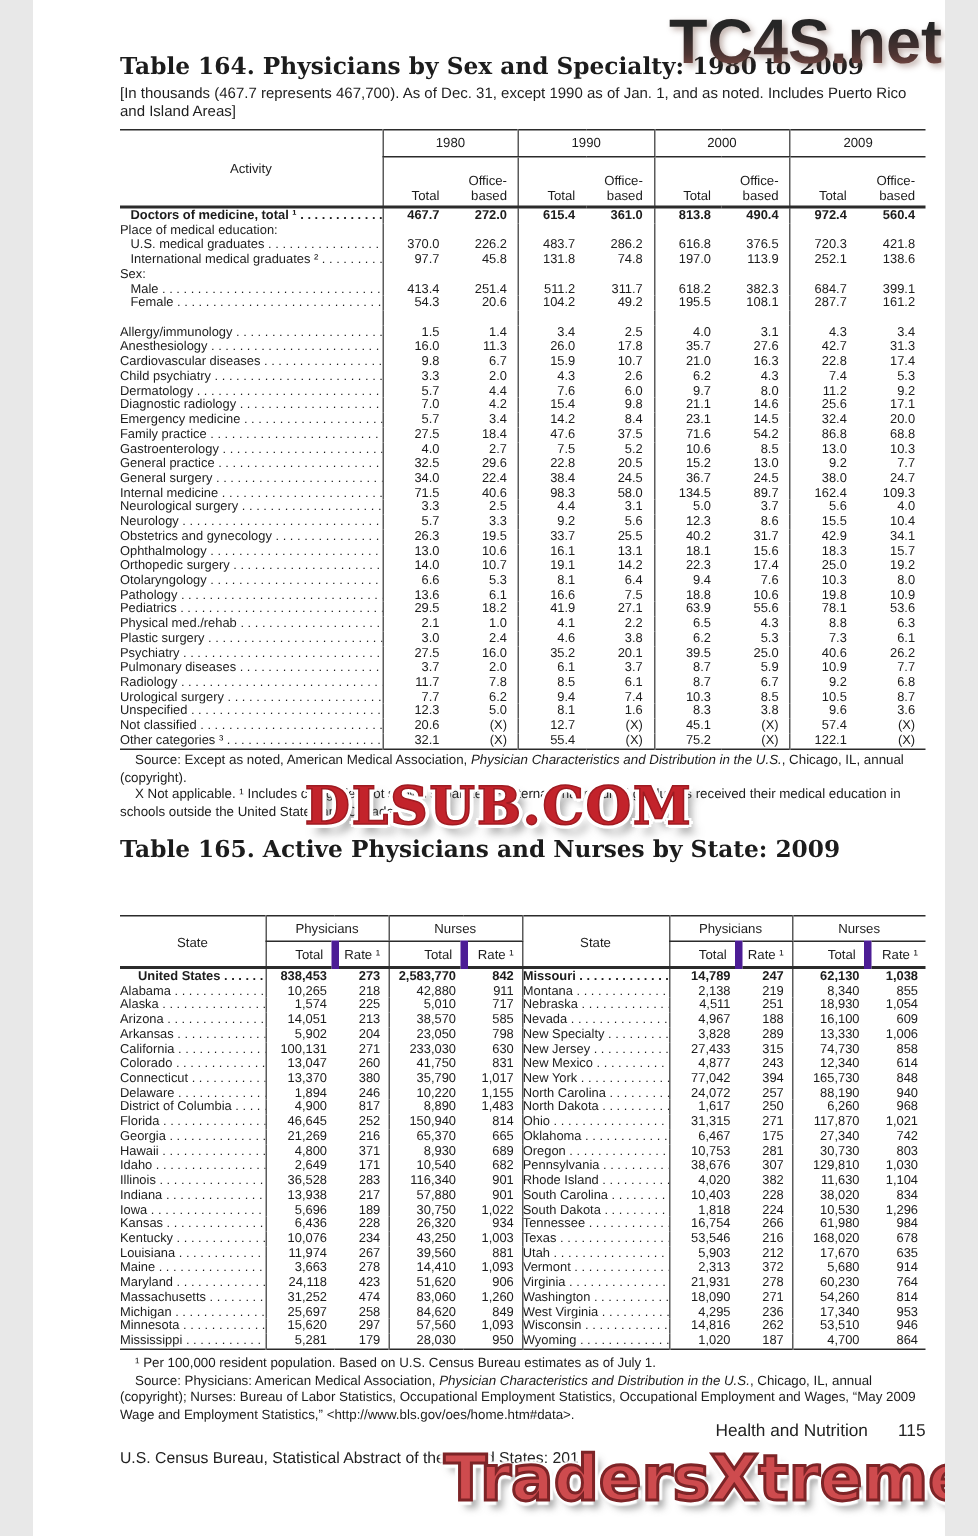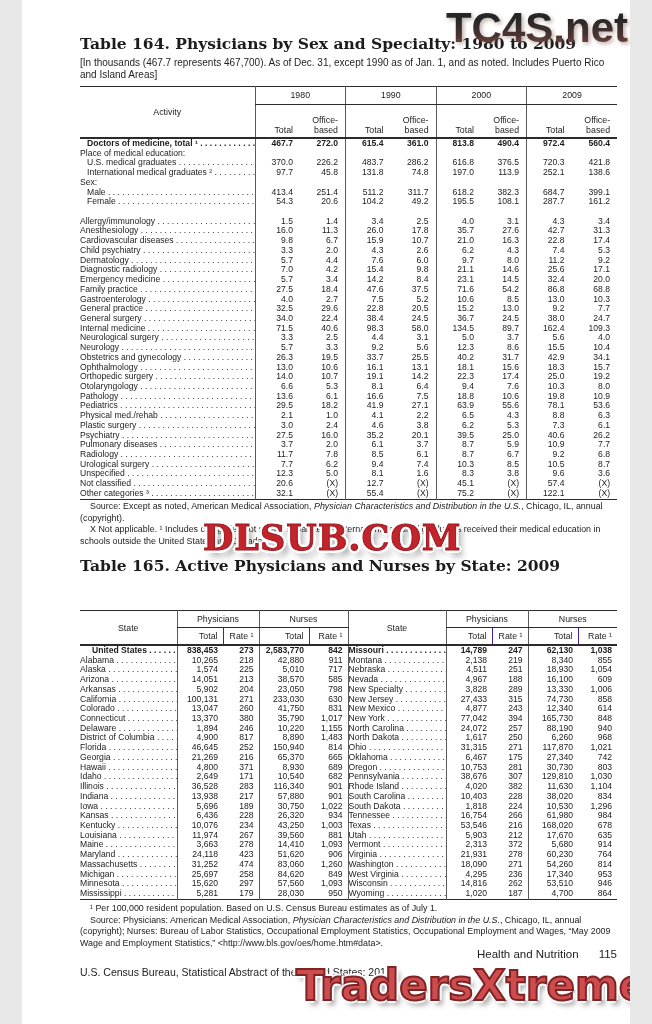--- a/index.html
+++ b/index.html
@@ -65,21 +65,21 @@
 
   
   th.act { text-align:center; vertical-align:middle; }
   th.yr { border-bottom:1px solid #2b2b2b; text-align:center; height:17px; line-height:17px; }
   th.sub { vertical-align:bottom; text-align:right; padding-right:7px; height:30px; line-height:10px; padding-bottom:2px; }
 
   
   th.state-h { text-align:center; vertical-align:middle; }
   th.grp { border-bottom:1px solid #2b2b2b; text-align:center; height:16px; line-height:16px; }
   th.sub5 { vertical-align:bottom; text-align:right; padding-right:5px; height:16px; line-height:15px; }
-  th.sub5.rt { border-left:1px solid #4c1d95; }
+  th.sub5.rt { border-left:5px solid #4c1d95; }
 
   
   .fnblock { position:absolute; left:58px; width:537px; font-size:8.9px; line-height:11.6px; }
   #t164-fn { top:501px; }
   #t165-fn { top:903px; }
   .fnblock p { margin:0; text-indent:10px; }
   .it { font-style:italic; }
 
   
   .footer-line { position:absolute; top:948px; left:58px; width:537px; text-align:right; font-size:11.5px; color:#222; }

